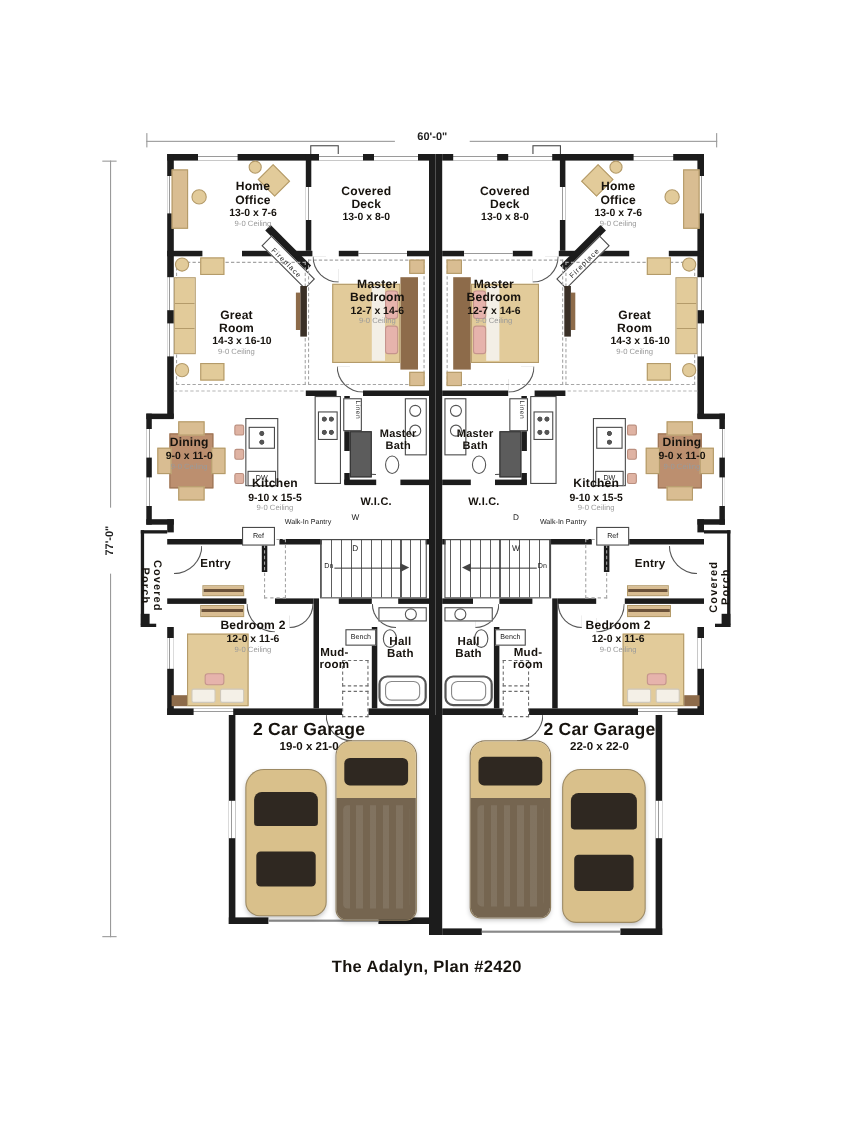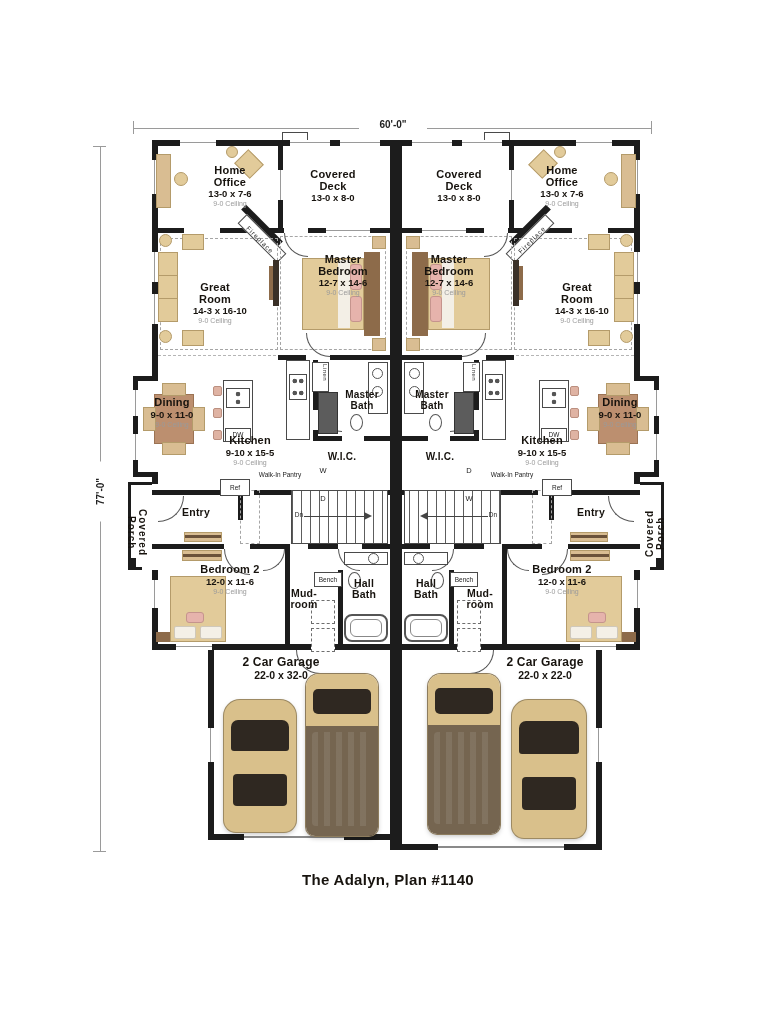--- a/index.html
+++ b/index.html
@@ -50,21 +50,21 @@
   .truck{background:linear-gradient(180deg,#d9c08b 0 32%,#756550 32% 100%);border-radius:13px 13px 9px 9px;box-shadow:0 0 0 1px #8d7c5d,0 2px 5px rgba(0,0,0,.25)}
   .truck::before{content:"";position:absolute;left:10%;right:10%;top:9%;height:16%;background:#2f2821;border-radius:5px}
   .truck::after{content:"";position:absolute;left:9%;right:9%;top:36%;bottom:6%;background:repeating-linear-gradient(90deg,rgba(255,255,255,.09) 0 6px,transparent 6px 12px);border-radius:4px}
   
   .lbl{text-align:center;line-height:1.05}
   .rn{display:block;font-weight:700;font-size:11px;letter-spacing:.2px}
   .rd{display:block;font-weight:700;font-size:9.5px;white-space:nowrap;margin-top:1px}
   .rc{display:block;font-size:7px;color:#9a9a9a;white-space:nowrap;margin-top:1px}
   .sm .rn{font-size:10px}
   .md .rn{font-size:10.5px}
-  .big .rn{font-size:12px}.big .rd{font-size:10.5px}
+  .big .rn{font-size:16px}.big .rd{font-size:10.5px}
   .tiny{font-size:6.5px;color:#222;text-align:center;line-height:1.15}
   .vtext{writing-mode:vertical-rl;font-weight:700;font-size:10px;letter-spacing:1px;text-align:center}
   .vtiny{writing-mode:vertical-rl;font-size:6px;color:#333;letter-spacing:.5px}
   .dimtxt{font-weight:700;font-size:10px;text-align:center;background:#fff;color:#222}
   .dimline{background:#9a9a9a}
   .title-main{display:block;font-weight:700;font-size:15px;letter-spacing:.3px}
   .title-sub{display:block;font-style:italic;font-size:13px;color:#222;margin-top:3px}
   
   .unit{top:140px;width:268px;height:510px}
   .unit-right{left:396px;transform:scaleX(-1)}
@@ -418,21 +418,21 @@
     <span class="rc">9-0 Ceiling</span>
   </div>
   <div class="lbl md" style="left:284px;top:588px;width:40px">
     <span class="rn">Mud-room</span>
   </div>
   <div class="lbl md" style="left:344px;top:578px;width:40px">
     <span class="rn">Hall Bath</span>
   </div>
   <div class="lbl big" style="left:216px;top:656px;width:130px">
     <span class="rn">2 Car Garage</span>
-    <span class="rd">22-0 x 32-0</span>
+    <span class="rd">19-0 x 21-0</span>
   </div>
 
   <div class="tiny" style="left:314px;top:576px;width:28px">Bench</div>
   <div class="vtiny" style="left:315px;top:364px;width:13px;height:28px">Linen</div>
   <div class="tiny" style="left:225px;top:431px;width:26px">DW</div>
   <div class="tiny" style="left:220px;top:484px;width:30px">Ref</div>
   <div class="tiny" style="left:258px;top:471px;width:44px">Walk-In Pantry</div>
   <div class="tiny" style="left:311px;top:467px;width:24px;font-size:7.5px">W</div>
   <div class="tiny" style="left:311px;top:495px;width:24px;font-size:7.5px">D</div>
   <div class="tiny" style="left:290px;top:511px;width:18px">Dn</div>
@@ -497,16 +497,16 @@
   <div class="vtiny" style="left:464px;top:364px;width:13px;height:28px">Linen</div>
   <div class="tiny" style="left:541px;top:431px;width:26px">DW</div>
   <div class="tiny" style="left:542px;top:484px;width:30px">Ref</div>
   <div class="tiny" style="left:490px;top:471px;width:44px">Walk-In Pantry</div>
   <div class="tiny" style="left:457px;top:467px;width:24px;font-size:7.5px">D</div>
   <div class="tiny" style="left:457px;top:495px;width:24px;font-size:7.5px">W</div>
   <div class="tiny" style="left:484px;top:511px;width:18px">Dn</div>
   <div class="tiny" style="left:500px;top:236px;width:64px;transform:rotate(-45deg);letter-spacing:1px">Fireplace</div>
 
   <div class="lbl" style="left:198px;top:872px;width:380px">
-    <span class="title-main">The Adalyn, Plan #1140</span>
+    <span class="title-main">The Adalyn, Plan #2420</span>
   </div>
 
 </div>
 
 </body></html>

